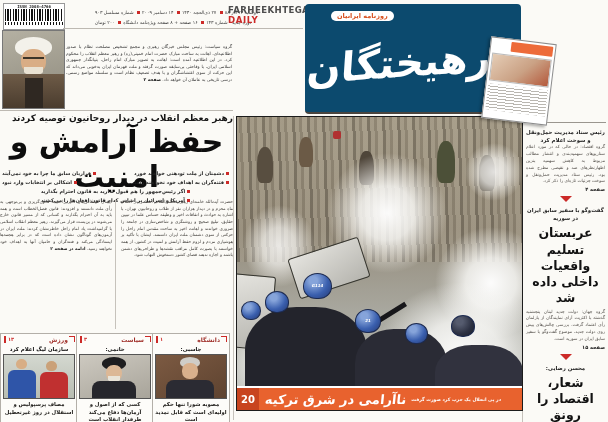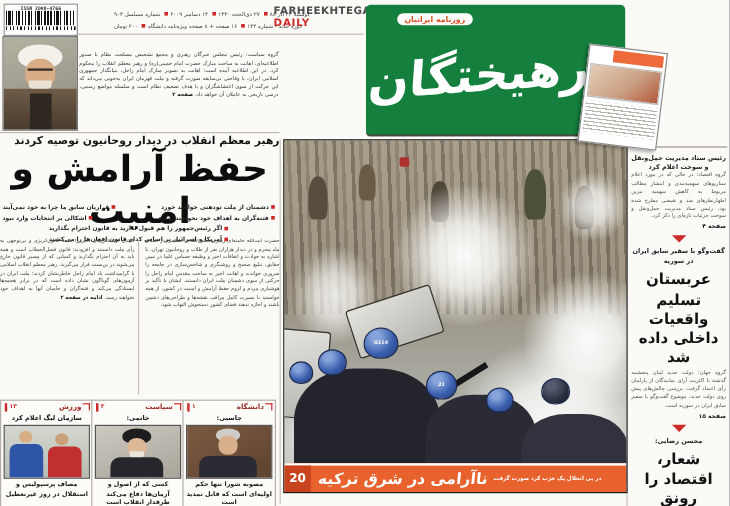--- a/index.html
+++ b/index.html
@@ -17,21 +17,21 @@
   .bars{height:12px;background:repeating-linear-gradient(90deg,#111 0 1px,#fff 1px 2px,#111 2px 4px,#fff 4px 5px,#111 5px 6px,#fff 6px 8px);}
   .bars2{height:3px;margin-top:1px;background:repeating-linear-gradient(90deg,#111 0 1px,#fff 1px 3px);}
 
   
   .dateline{left:95px;top:8px;width:210px;font-size:4.6px;color:#3a3a3a;line-height:2.1;text-align:left;}
   .latin{left:228px;top:6px;line-height:1.15;}
   .latin .nm{font-size:8.6px;font-weight:bold;color:#4d4d4d;letter-spacing:.4px;}
   .latin .dy{font-size:8.6px;font-weight:bold;color:#cc2a28;letter-spacing:.6px;}
 
   
-  .masthead{left:305px;top:4px;width:216px;height:108px;background:#15803d;border-radius:4px;
+  .masthead{left:305px;top:4px;width:216px;height:108px;background:#0c4a6e;border-radius:4px;
             border-bottom:2px solid #4a453f;overflow:hidden;}
   .tagline{position:absolute;left:26px;top:7px;background:#fff;color:#d8501f;font-size:6.5px;
            font-weight:bold;padding:1px 6px;border-radius:6px;}
   .callig{position:absolute;left:0;top:14px;width:216px;text-align:center;color:#fff;
           font-size:40px;font-weight:bold;transform:rotate(-4deg) skewX(-8deg);line-height:2.2;}
 
   
   .sup{left:524px;top:8px;width:82px;}
   .sup-title{font-size:10px;font-weight:bold;color:#8a8378;text-align:right;}
   .sup-item{width:54px;margin:6px 0 0 auto;font-size:4.8px;font-weight:bold;color:#3d3a36;

